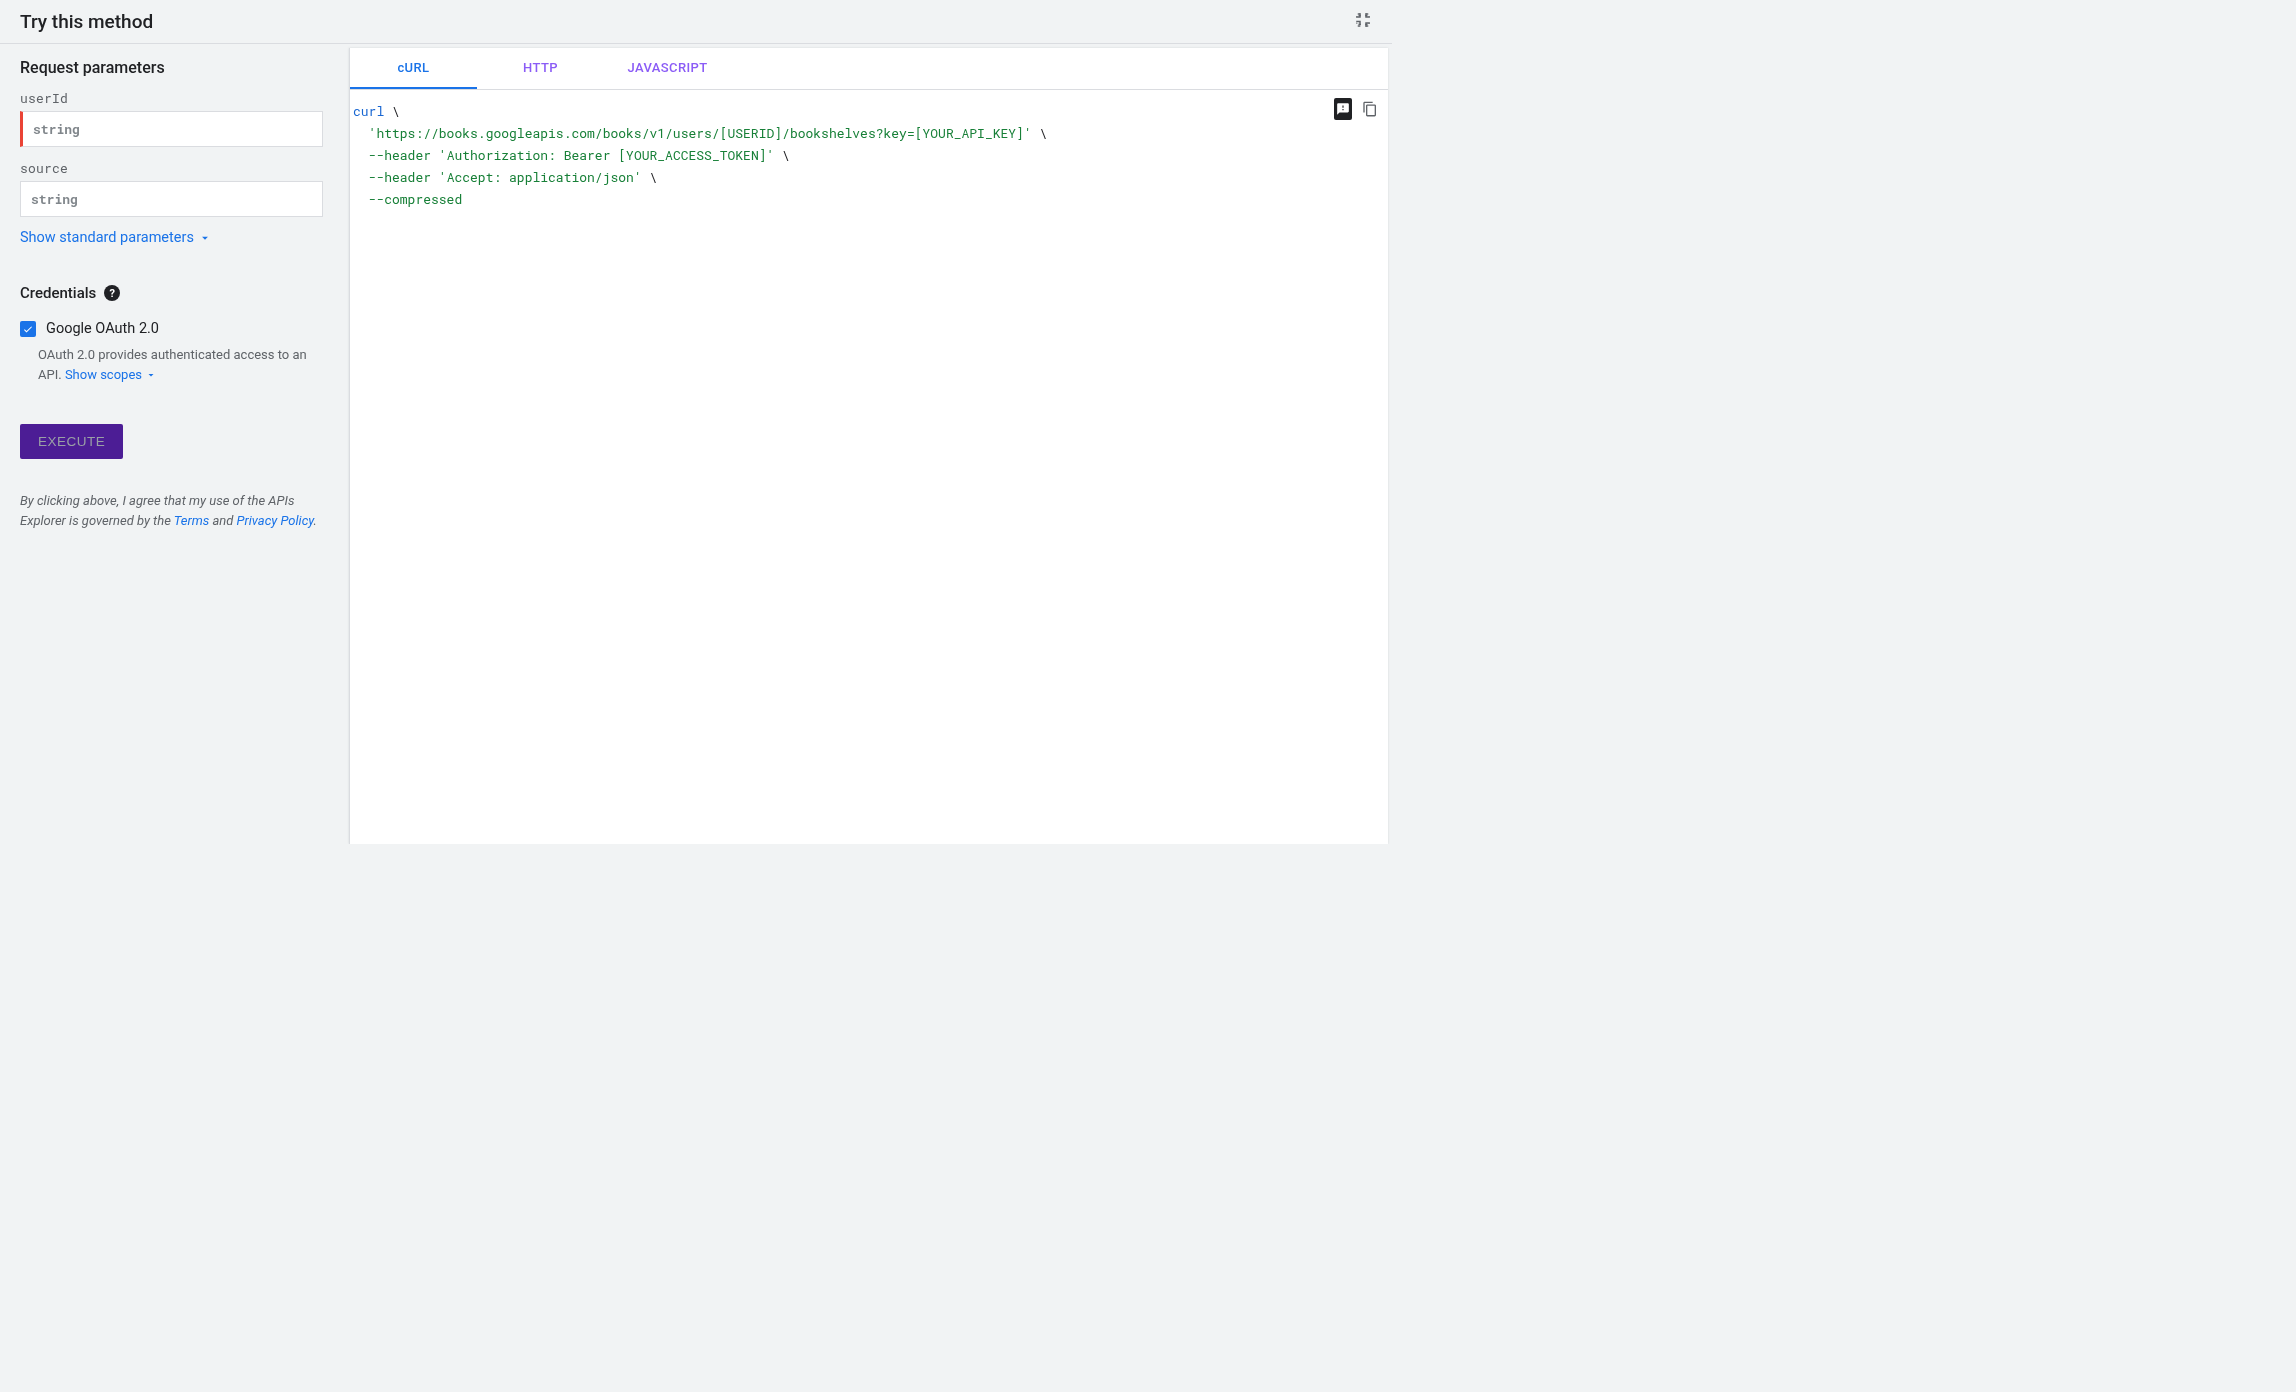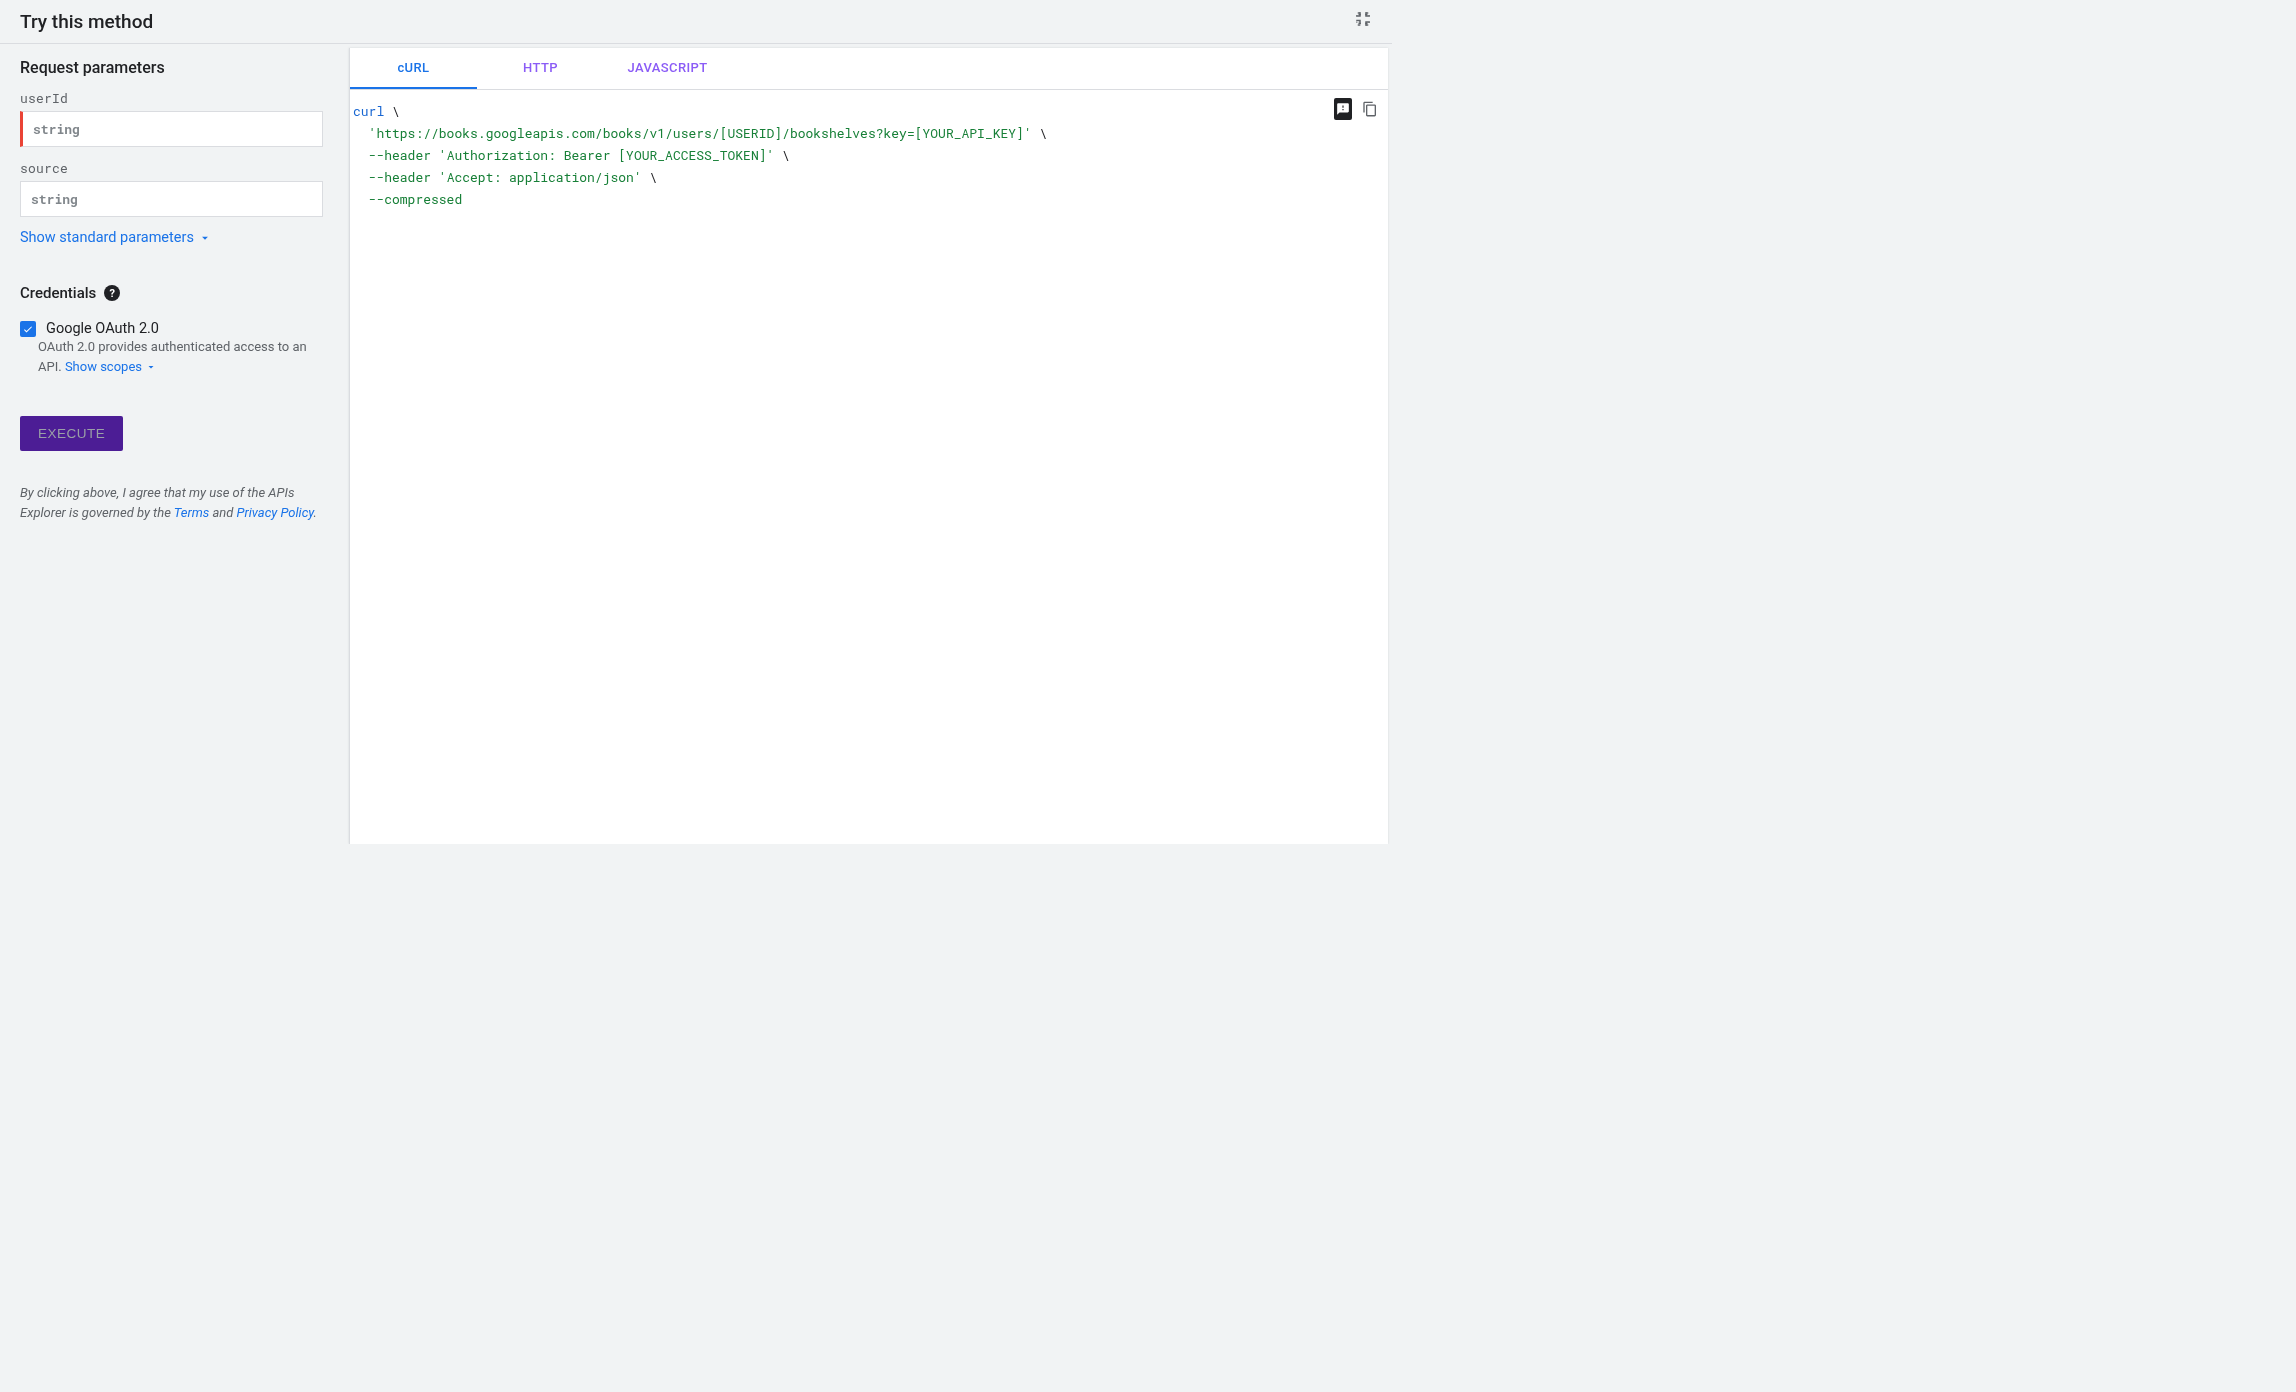--- a/index.html
+++ b/index.html
@@ -11,21 +11,21 @@
   overflow: hidden;
   color: #202124;
 }
 .container {
   display: flex;
   flex-direction: column;
   height: 100%;
 }
 .header {
   display: flex;
-  align-items: flex-start;
+  align-items: flex-end;
   justify-content: space-between;
   padding: 10px 20px 10px 20px;
   border-bottom: 1px solid #dadce0;
 }
 .header h2 {
   font-size: 19px;
   font-weight: 500;
   color: #202124;
 }
 .collapse-icon {
@@ -117,20 +117,21 @@
   align-items: center;
   justify-content: center;
   cursor: pointer;
   flex-shrink: 0;
 }
 .checkbox svg { width: 12px; height: 12px; }
 .cred-label { font-size: 14.5px; color: #202124; }
 .cred-desc {
   font-size: 13px;
   color: #5f6368;
+  margin-top: 8px;
   margin-left: 18px;
   line-height: 1.5;
 }
 .cred-desc .inline-link { color: #1a73e8; cursor: pointer; }
 .cred-desc svg { fill: #1a73e8; vertical-align: middle; }
 .execute-btn {
   margin-top: 20px;
   background: #4c1d95;
   color: #9aa0a6;
   border: none;

